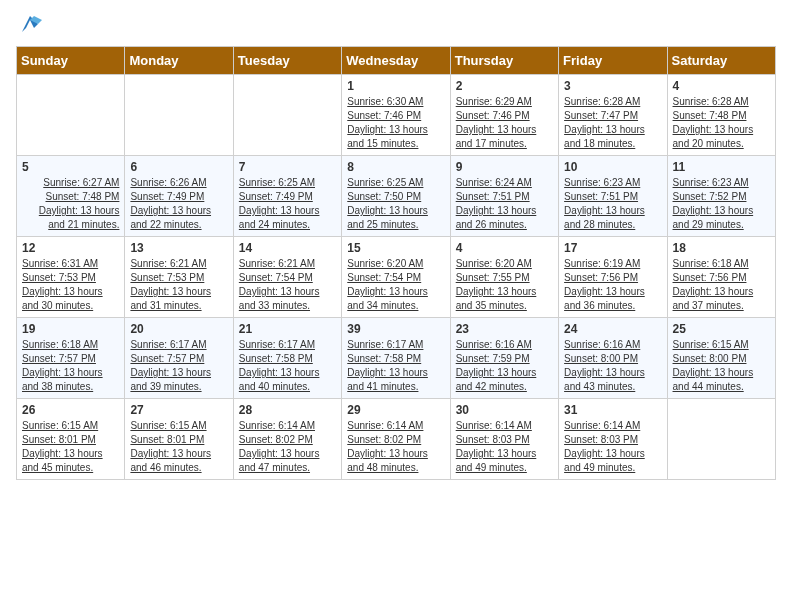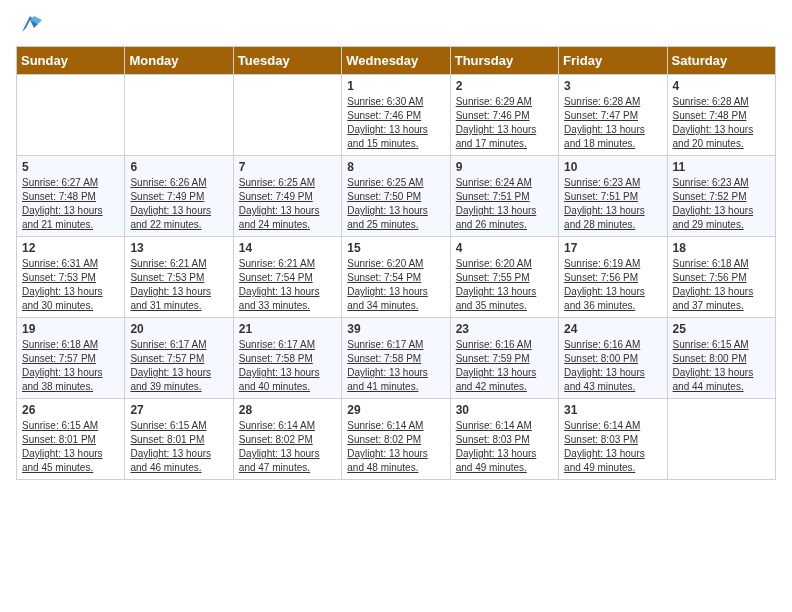--- a/index.html
+++ b/index.html
@@ -163,21 +163,21 @@
           <td>
             <div class="day-num">4</div>
             <div class="day-info" style="white-space: pre-line;">Sunrise: 6:28 AM
 Sunset: 7:48 PM
 Daylight: 13 hours and 20 minutes.</div>
           </td>
         </tr>
         <tr>
           <td>
             <div class="day-num">5</div>
-            <div class="day-info" style="white-space: pre-line;">Sunrise: 6:27 AM
+            <div class="day-info" style="white-space: pre-line; text-align: right;">Sunrise: 6:27 AM
 Sunset: 7:48 PM
 Daylight: 13 hours and 21 minutes.</div>
           </td>
           <td>
             <div class="day-num">6</div>
             <div class="day-info" style="white-space: pre-line;">Sunrise: 6:26 AM
 Sunset: 7:49 PM
 Daylight: 13 hours and 22 minutes.</div>
           </td>
           <td>

